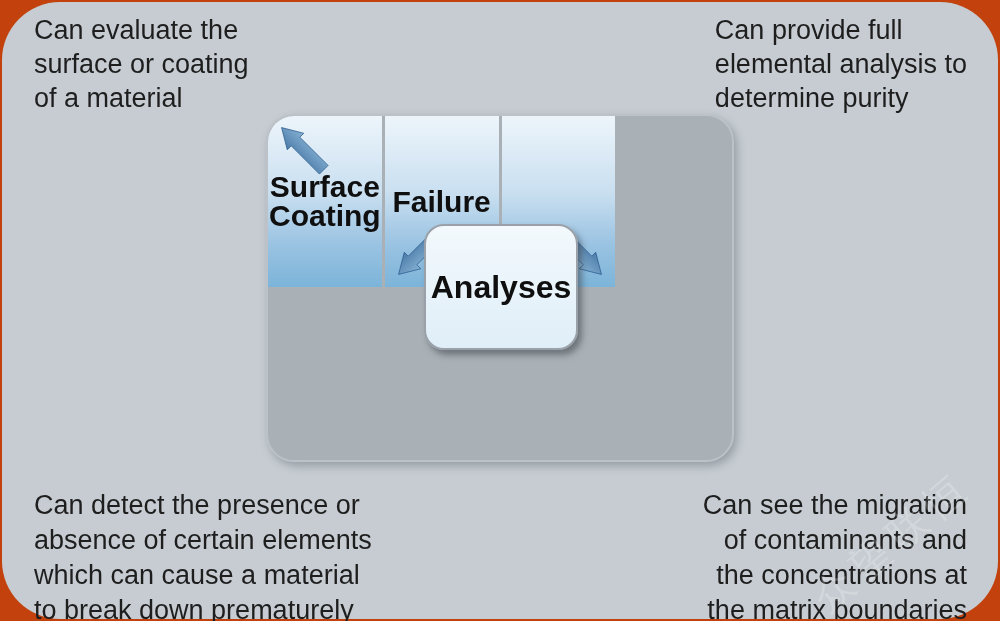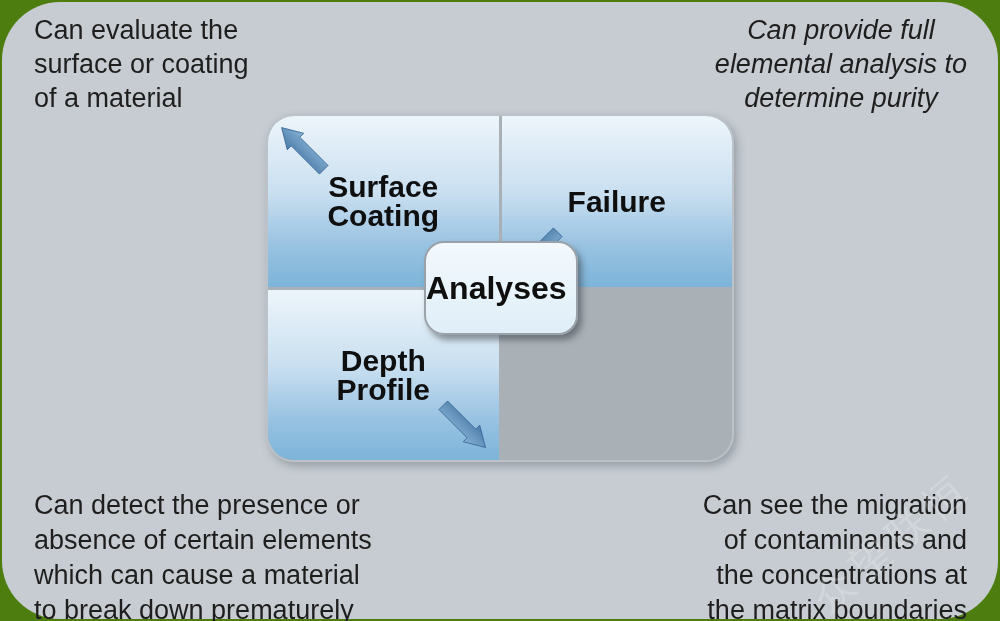--- a/index.html
+++ b/index.html
@@ -14,54 +14,54 @@
     --box-border: #9aa1a8;
     --box-top: #f3f9fd;
     --box-bottom: #dfeef8;
   }
   * { box-sizing: border-box; }
   body { margin: 0; background: #ffffff; }
   .stage {
     position: relative;
     width: 1000px;
     height: 621px;
-    background: #4d7c0f;
+    background: #c2410c;
     font-family: "Liberation Sans", sans-serif;
     overflow: hidden;
   }
   .card {
     position: absolute;
     inset: 2px;
     background: var(--card-bg);
     border-radius: 58px;
   }
   .annotation {
     position: absolute;
     color: var(--text);
     font-size: 27px;
     line-height: 34px;
     white-space: pre-line;
   }
   .ann-tl { left: 34px; top: 13px; text-align: left; }
-  .ann-tr { right: 33px; top: 13px; text-align: center; font-style: italic; }
+  .ann-tr { right: 33px; top: 13px; text-align: left; }
   .ann-bl { left: 34px; top: 488px; line-height: 35px; text-align: left; }
   .ann-br { right: 33px; top: 488px; line-height: 35px; text-align: right; }
 
   .panel {
     position: absolute;
     left: 266px;
     top: 114px;
     width: 468px;
     height: 348px;
     background: var(--divider);
     border: 2px solid var(--panel-border);
     border-radius: 28px;
     overflow: hidden;
     display: grid;
-    grid-template-columns: 1fr 1fr;
+    grid-template-columns: 1fr 1fr 1fr 1fr;
     grid-template-rows: 1fr 1fr;
     gap: 3px;
     box-shadow: 3px 4px 8px rgba(95, 102, 110, 0.45);
   }
   .quadrant {
     position: relative;
     background: linear-gradient(180deg,
       var(--quadrant-top) 0%,
       var(--quadrant-mid) 45%,
       #9ac3e2 75%,
@@ -85,29 +85,30 @@
   }
   .arrow svg { display: block; width: 100%; height: 100%; }
   .arrow-tl { left: 7px;  top: 5px;    transform: scaleX(-1); }
   .arrow-tr { right: 7px; top: 5px; }
   .arrow-bl { left: 7px;  bottom: 6px; transform: scale(-1,-1); }
   .arrow-br { right: 7px; bottom: 6px; transform: scaleY(-1); }
 
   .center-box {
     position: absolute;
     left: 424px;
-    top: 241px;
+    top: 224px;
     width: 154px;
-    height: 94px;
+    height: 126px;
     background: linear-gradient(180deg, var(--box-top), var(--box-bottom));
     border: 2px solid var(--box-border);
     border-radius: 20px;
     box-shadow: 4px 5px 6px rgba(62, 68, 74, 0.55);
     display: flex;
     align-items: center;
+    justify-content: center;
   }
   .center-label {
     font-weight: bold;
     font-size: 32px;
     color: var(--label-text);
   }
   .watermark {
     position: absolute;
     right: 12px;
     bottom: 52px;
@@ -178,22 +179,20 @@
         <svg viewBox="0 0 64 64" xmlns="http://www.w3.org/2000/svg">
           <defs>
             <linearGradient id="g-br" gradientUnits="userSpaceOnUse" x1="14" y1="14" x2="50" y2="50">
               <stop offset="0" stop-color="#a3cde9"></stop>
               <stop offset="1" stop-color="#2d5f92"></stop>
             </linearGradient>
           </defs>
           <polygon points="57,7 50.9,30.7 46.7,26.5 16.6,56.6 7.4,47.4 37.5,17.3 33.3,13.1" fill="url(#g-br)" stroke="#2a5a8c" stroke-width="0.8"></polygon>
         </svg>
       </span>
-      <span class="q-label">Depth
-Profile</span>
     </div>
 
   </div>
 
   <div class="center-box">
     <span class="center-label">Analyses</span>
   </div>
 
   <div class="watermark">众望联恒</div>
 </div>

